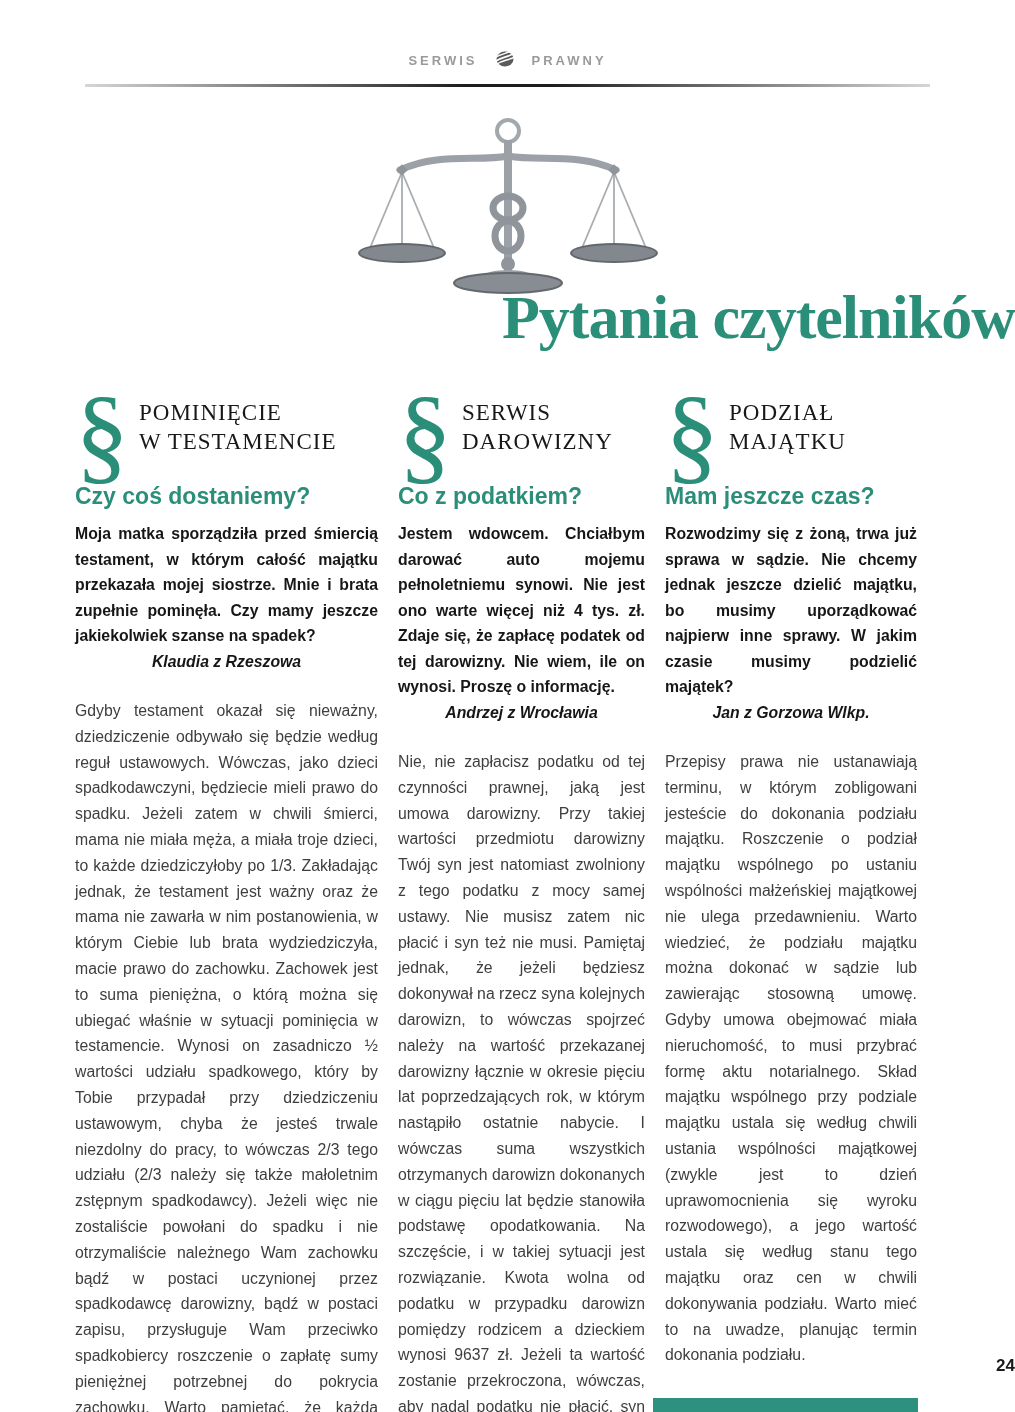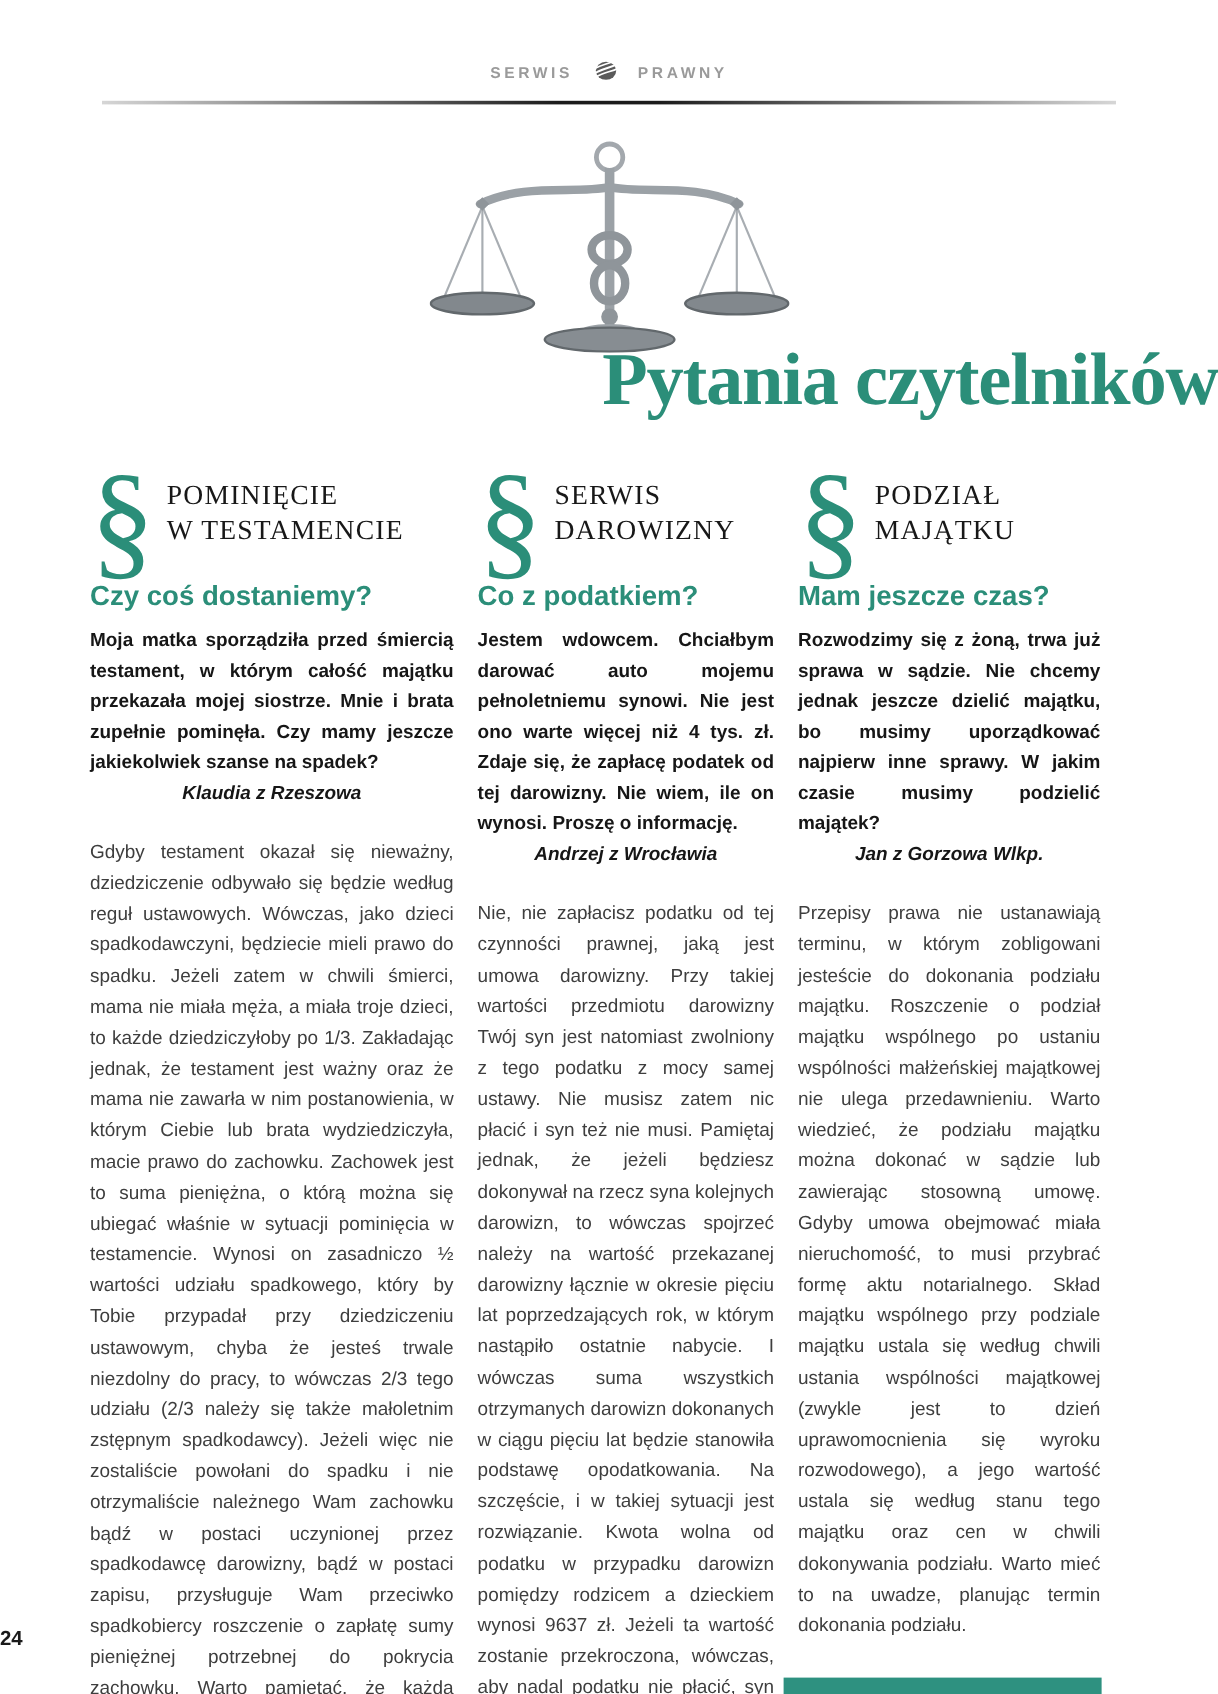--- a/index.html
+++ b/index.html
@@ -56,21 +56,21 @@
     margin-top:24px;color:var(--body);
     font-size:15.8px;line-height:25.8px;text-align:justify;
   }
   .promo{
     margin-top:30px;margin-left:-12px;width:265px;min-height:160px;
     background:var(--boxteal);color:#ffffff;
     font-weight:bold;font-size:15px;line-height:20.5px;text-align:center;
     padding:21px 6px;white-space:pre-line;
   }
   .folio{
-    position:absolute;top:1356px;left:0;width:100%;text-align:left;
+    position:absolute;top:1356px;left:0;width:100%;text-align:right;
     font-weight:bold;font-size:17px;color:#1a1a1a;
   }
 </style>
 </head>
 <body>
 
 <div class="masthead">
   <span>SERWIS</span>
   <span>
     <svg width="22" height="18" viewBox="0 0 22 18" aria-hidden="true">

